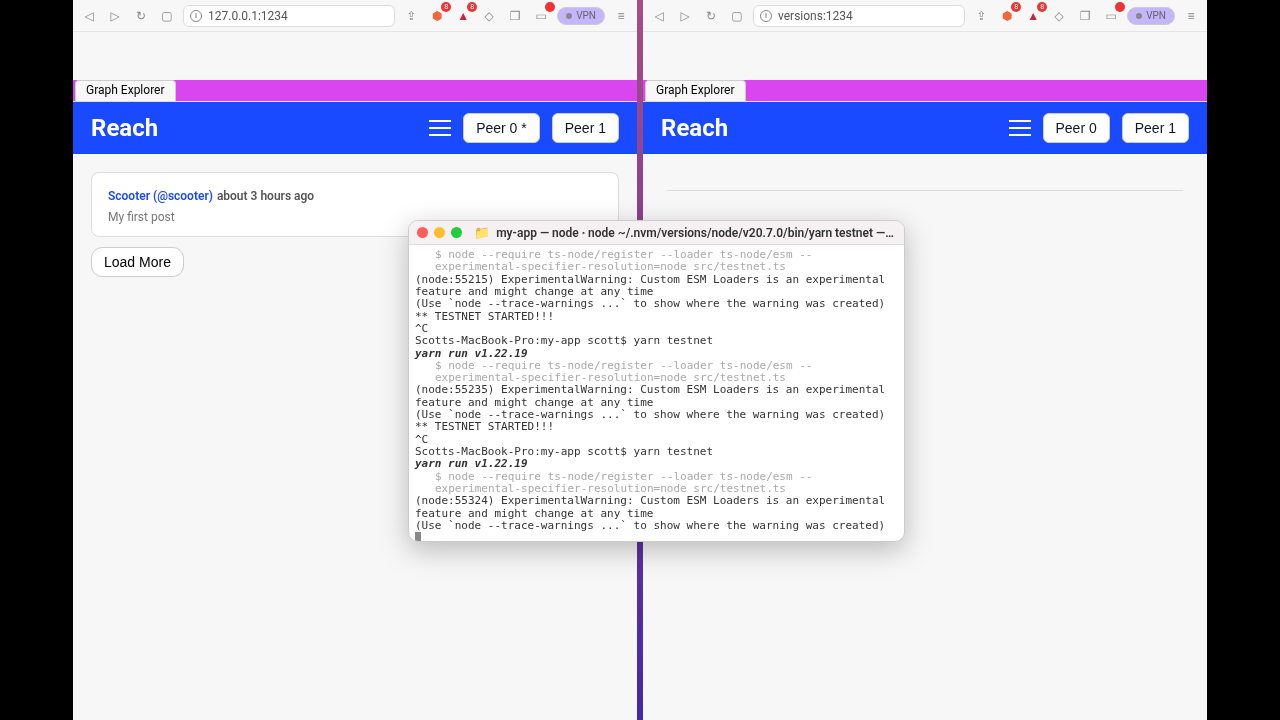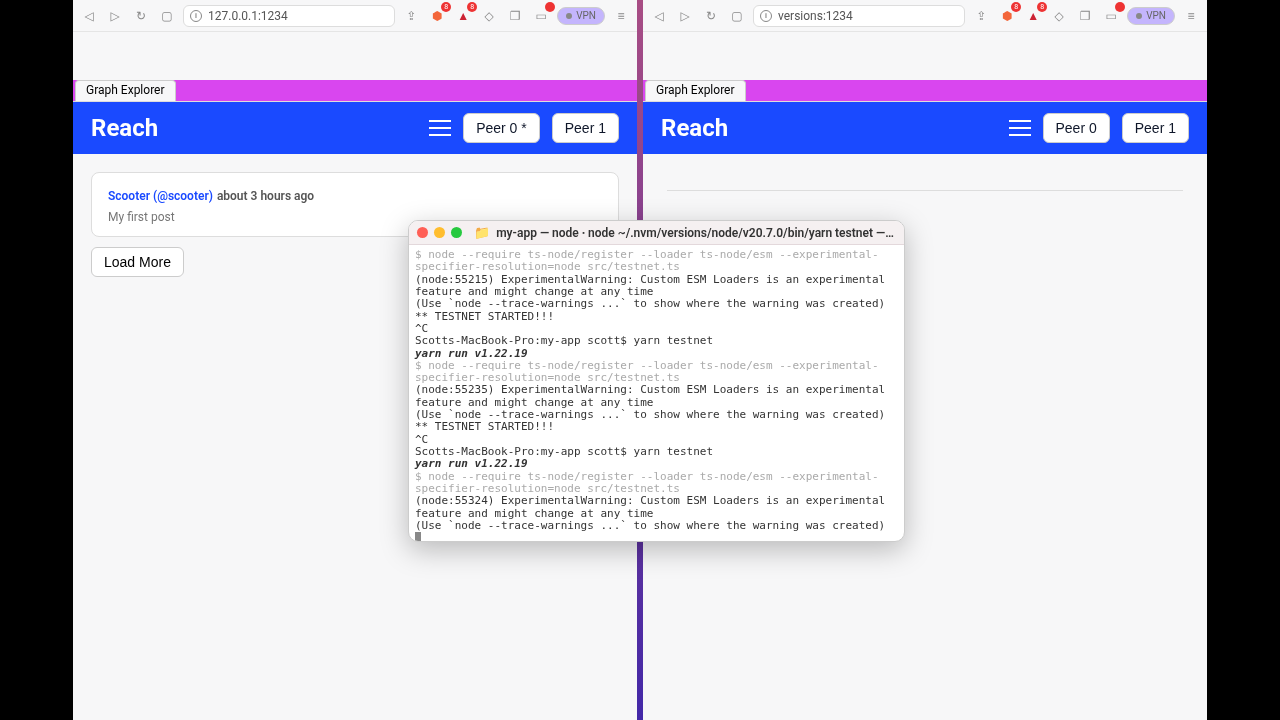--- a/index.html
+++ b/index.html
@@ -73,21 +73,21 @@
   .content { flex:1; padding: 18px; background: #f7f7f8; }
   .divider-line { border-bottom: 1px solid #ddd; margin: 18px 6px; }
   .card {
     background:#fff; border:1px solid #ddd; border-radius:8px; padding: 12px 16px;
     margin-bottom: 10px;
   }
   .card .author { color:#1a4aff; font-weight:600; font-size: 12px; }
   .card .meta { color:#555; font-size: 12px; font-weight:600; }
   .card .body { color:#777; font-size: 12px; margin-top: 6px; }
   .loadmore {
-    background:#fff; border:1px solid #ccc; border-radius:6px;
+    background:#fff; border:1px solid #ccc; border-radius:11px;
     padding: 6px 12px; font-size: 14px;
   }
   
   .term {
     position: absolute; left: 408px; top: 220px;
     width: 497px; height: 322px;
     background:#fff; border:1px solid #ccc; border-radius:10px;
     box-shadow: 0 8px 28px rgba(0,0,0,.25);
     display:flex; flex-direction:column; overflow:hidden;
   }
@@ -99,21 +99,21 @@
   .traffic { display:flex; gap:6px; }
   .traffic span { width:11px;height:11px;border-radius:50%; }
   .tr-r{background:#ff5f56;} .tr-y{background:#ffbd2e;} .tr-g{background:#27c93f;}
   .folder { color:#4aa7ee; font-size:13px; margin-left: 6px;}
   .term-body {
     flex:1; padding: 4px 6px;
     font-family: Menlo, Monaco, Consolas, monospace;
     font-size: 11px; line-height: 1.12; color:#333;
     white-space: pre-wrap; overflow:hidden;
   }
-  .g { color:#aaa; }
+  .g { color:#aaa;margin-left:20px; }
   .b { font-weight:700;font-style:italic; }
   .cursor { display:inline-block; width:6px; height:12px; background:#888; vertical-align:-2px;}
 </style>
 </head>
 <body>
 
 <div class="stage">
 
   <div class="pane">
     <div class="toolbar">

